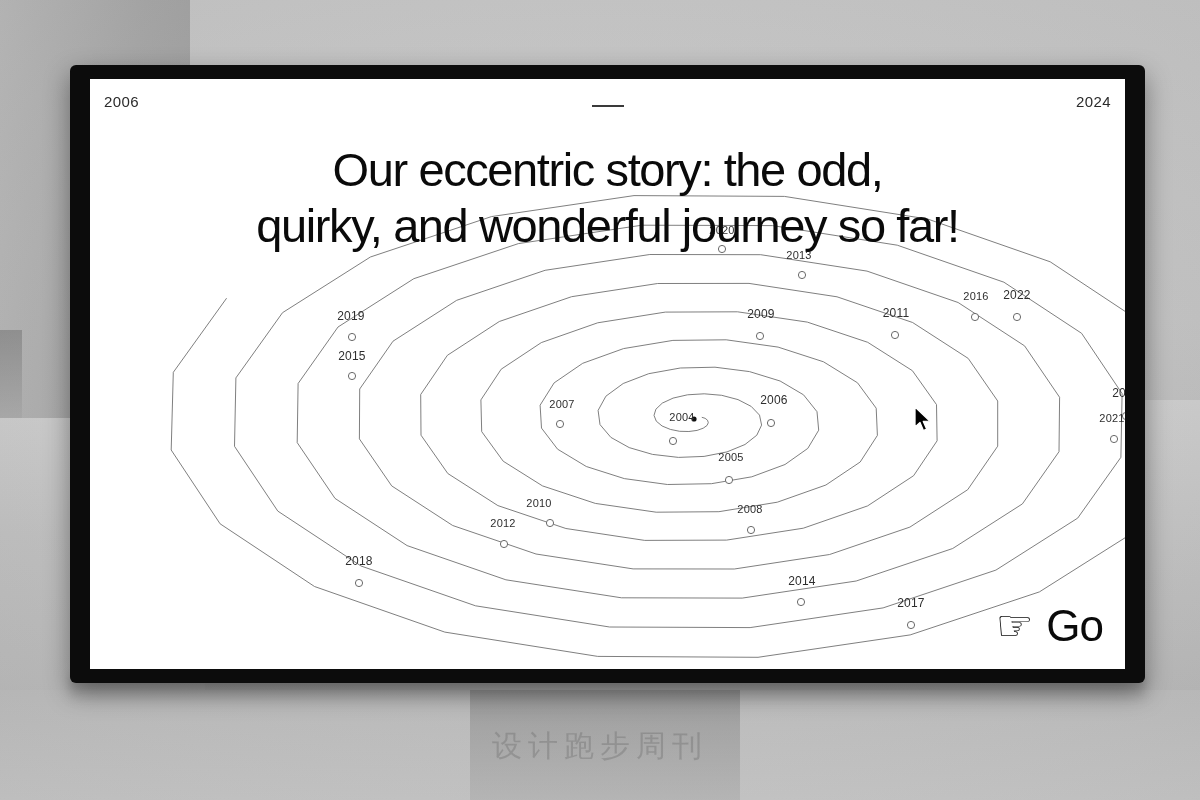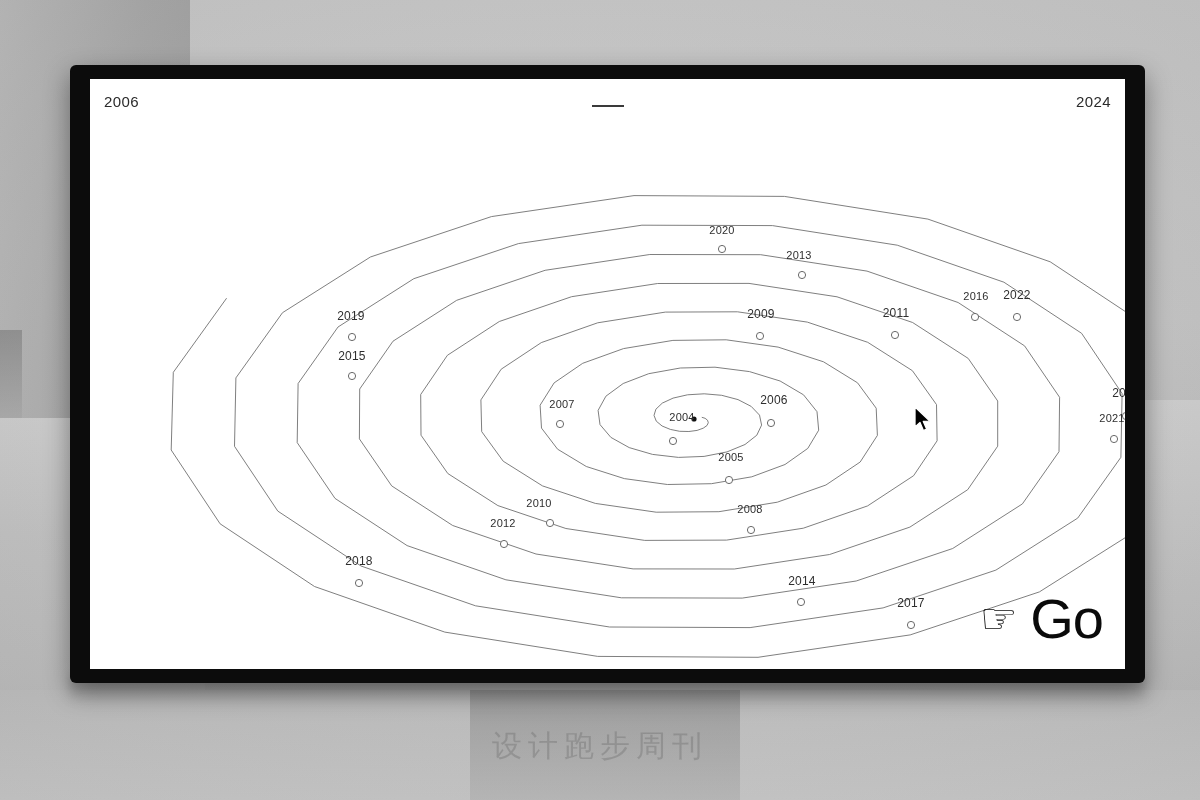--- a/index.html
+++ b/index.html
@@ -91,21 +91,21 @@
   }
   .node-label.big{font-size:12px;}
 
   
   #go-btn{
     position:absolute;right:22px;bottom:18px;
     display:flex;align-items:center;gap:13px;
     cursor:pointer;z-index:6;
   }
   #go-hand{font-size:42px;line-height:1;color:#0a0a0a;font-family:"DejaVu Sans",sans-serif;}
-  #go-label{font-size:56px;letter-spacing:-1px;color:#0a0a0a;font-family:"Liberation Sans",sans-serif;}
+  #go-label{font-size:44px;letter-spacing:-1px;color:#0a0a0a;font-family:"Liberation Sans",sans-serif;}
 
   
   #cursor{position:absolute;left:823px;top:327px;width:20px;height:28px;z-index:20;pointer-events:none;}
 </style>
 </head>
 <body>
 
 <div id="backdrop">
   <div class="bg-base"></div>
   <div class="bg-wall-l"></div>
@@ -121,20 +121,24 @@
   <div class="bg-vignette"></div>
 </div>
 
 <div id="monitor">
   <div id="screen">
 
     <div class="year-corner" id="year-start">2006</div>
     <div class="year-corner" id="year-end">2024</div>
     <div id="top-dash"></div>
 
+    <h1 id="headline">
+      <span class="l1">Our eccentric story: the odd,</span>
+      <span class="l2">quirky, and wonderful journey so far!</span>
+    </h1>
 
     <div id="spiral-wrap">
       <svg id="spiral-svg" viewBox="0 0 1035 590" preserveAspectRatio="none">
         <g id="spiral-lines">
             <path d="M611.8 338.3 L615.1 339.3 L617.5 341.2 L618.3 343.7 L617.0 346.5 L613.2 349.2 L607.1 351.4 L598.9 352.5 L589.7 352.3 L580.3 350.4 L572.1 347.0 L566.3 342.2 L564.0 336.4 L565.9 330.2 L572.3 324.1 L583.1 319.1 L597.5 315.8 L614.2 314.8 L631.7 316.3 L648.0 320.6 L661.2 327.4 L669.5 336.1 L671.6 346.1 L666.8 356.2 L655.0 365.5 L637.0 372.9 L614.1 377.4 L588.4 378.4 L562.5 375.4 L539.2 368.6 L520.9 358.4 L510.0 345.6 L508.1 331.4 L515.9 317.2 L533.2 304.5 L558.7 294.7 L590.3 289.0 L625.0 288.2 L659.5 292.6 L690.1 302.0 L713.5 315.8 L727.0 332.7 L728.7 351.2 L717.8 369.4 L695.0 385.5 L661.8 397.8 L621.4 404.7 L577.4 405.5 L534.3 399.6 L496.3 387.5 L467.6 370.2 L451.5 349.1 L450.1 326.2 L464.1 303.9 L492.7 284.3 L533.5 269.6 L582.9 261.4 L636.2 260.8 L688.1 268.1 L733.5 282.8 L767.5 303.8 L786.2 329.2 L787.4 356.4 L770.2 383.0 L735.9 406.0 L687.3 423.2 L628.9 432.7 L566.2 433.2 L505.3 424.4 L452.5 406.9 L413.2 382.2 L391.7 352.6 L390.9 320.9 L411.2 290.2 L451.3 263.6 L507.7 243.8 L575.3 233.1 L647.5 232.8 L717.3 243.1 L777.7 263.3 L822.4 291.7 L846.5 325.6 L847.1 361.8 L823.6 396.7 L777.6 426.9 L713.3 449.2 L636.6 461.1 L554.7 461.4 L475.9 449.5 L407.9 426.6 L357.8 394.5 L331.0 356.2 L330.7 315.5 L357.4 276.3 L409.3 242.5 L481.6 217.7 L567.6 204.5 L659.0 204.4 L747.0 217.8 L822.6 243.5 L878.2 279.4 L907.7 322.0 L907.7 367.2 L877.7 410.7 L819.9 448.1 L739.6 475.5 L644.3 490.0 L543.1 489.9 L446.0 475.0 L362.7 446.5 L301.7 406.9 L269.4 359.9 L269.7 310.0 L303.0 262.2 L366.7 221.3 L455.1 191.3 L559.8 175.5 L670.7 175.7 L777.0 192.1 L868.1 223.5 L934.6 266.9 L969.6 318.3 L969.0 372.7 L932.4 424.9 L862.7 469.5 L766.2 502.0 L652.2 519.1 L531.4 518.8 L415.9 500.8 L317.1 466.6 L245.0 419.4 L207.2 363.6 L208.1 304.5 L248.0 248.0 L323.8 199.7 L428.4 164.6 L551.9 146.2 L682.5 146.6 L807.3 166.2 L913.9 203.2 L991.6 254.3 L1032.1 314.6 L1030.9 378.3 L987.7 439.1 L905.9 491.1 L793.1 528.9 L660.1 548.6 L519.6 548.0 L385.5 526.8 L271.0 487.0 L187.8 432.1 L144.5 367.3 L145.9 298.9 L192.5 233.7 L280.4 178.0 L401.4 137.6 L544.0 116.6 L694.4 117.4 L837.9 140.1 L960.2 182.8 L1049.0 241.6 L1095.1 310.8 L1093.4 383.9 L1043.4 453.5 L949.4 512.9 L820.2 555.9 L668.0 578.3 L507.7 577.4 L354.8 553.1 L224.5 507.5 L130.1 444.8 L81.2 371.0 L83.3 293.3 L136.6 219.2" class="spiral-path"></path>
           </g>
         <g id="spiral-nodes">
             <circle cx="604" cy="340" r="2.6" class="node-dot"></circle>
             <circle cx="583" cy="362" r="3.6" class="node-ring"></circle>
             <text x="592" y="342" class="node-label">2004</text>

